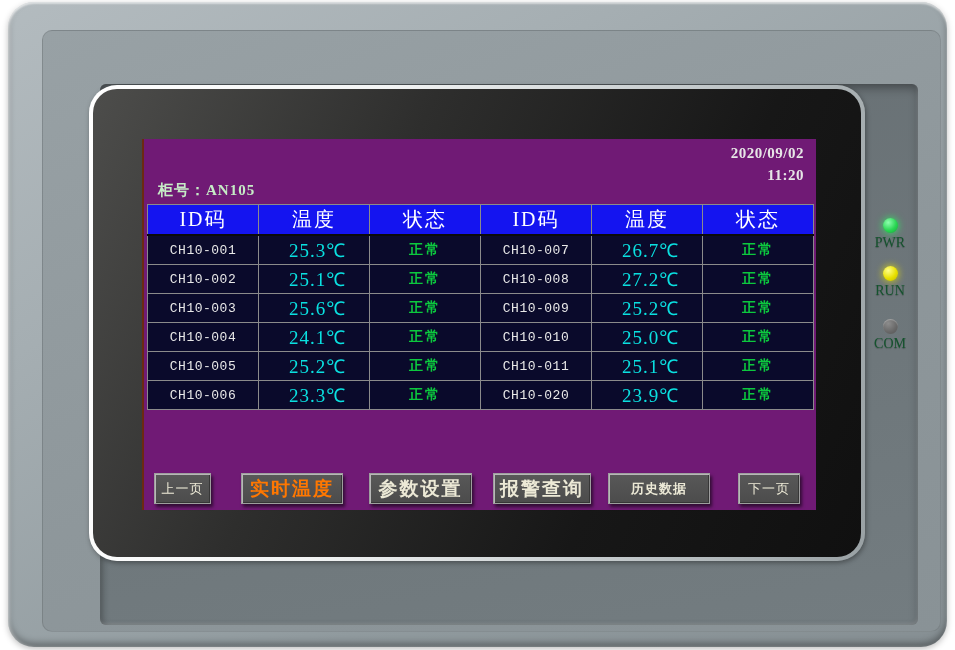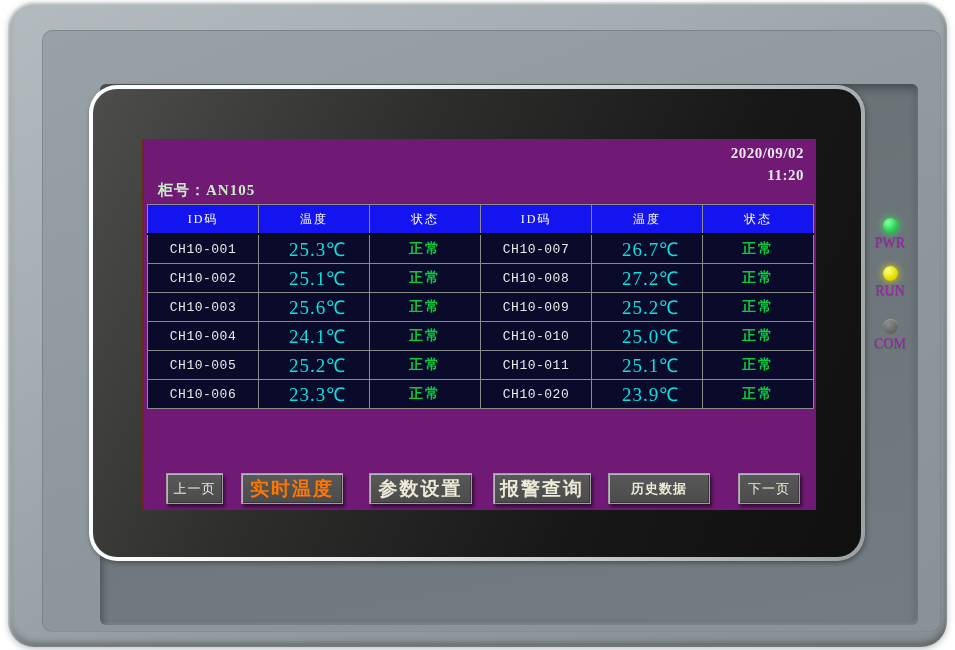--- a/index.html
+++ b/index.html
@@ -32,21 +32,21 @@
   
   .lcd{position:absolute;left:142px;top:139px;width:674px;height:371px;background:#701a75;
        border-left:2px solid #6b2a12;box-sizing:border-box;
        font-family:"Liberation Serif",serif;color:#e4e4e4;}
   .dt{position:absolute;right:12px;text-align:right;font-size:15px;font-weight:bold;color:#e6e6e6;letter-spacing:.5px;}
   .dt.date{top:6px;} .dt.time{top:28px;}
   .cabinet{position:absolute;left:14px;top:42px;font-size:15px;font-weight:bold;color:#c6ecc6;letter-spacing:1px;}
 
   
   table.mon{position:absolute;left:3px;top:65px;width:667px;border-collapse:collapse;table-layout:fixed;}
-  table.mon th{background:#1414f0;color:#ffffff;font-size:12px;font-weight:normal;
+  table.mon th{background:#1414f0;color:#ffffff;font-size:20px;font-weight:normal;
                height:26px;border:1.5px solid #8b8b8b;border-bottom:2px solid #0a0a0a;letter-spacing:2px;}
   table.mon td{background:#0a0a2b;height:26px;border:1.5px solid #8b8b8b;text-align:center;vertical-align:middle;}
   td.c-id{color:#e8e8e8;font-family:"Liberation Mono",monospace;font-size:13px;letter-spacing:.5px;}
   td.c-temp{color:#0ae0e0;font-size:19px;letter-spacing:1px;padding-left:8px;}
   td.c-status{color:#0cc83e;font-size:14px;font-weight:bold;letter-spacing:2px;}
 
   
   .ambient{position:absolute;left:0;top:262px;width:100%;height:30px;}
   .amb-label{position:absolute;font-size:22px;color:#a6d414;letter-spacing:2px;}
   .amb-value{position:absolute;font-size:21px;color:#0ae0e0;top:2px;letter-spacing:1px;}
@@ -54,31 +54,31 @@
   .amb-h-label{left:348px;} .amb-h-value{left:464px;}
 
   
   .btn{position:absolute;top:334px;height:31px;display:flex;align-items:center;justify-content:center;
        background:linear-gradient(#585858,#4c4c4c);border:1px solid #9e9e9e;box-sizing:border-box;
        box-shadow:inset 1px 1px 0 #b8b8b8,inset -1px -1px 0 #373737,2px 3px 3px rgba(0,0,0,.55);
        color:#ece9d6;cursor:pointer;font-family:"Liberation Serif",serif;}
   .btn.small{font-size:13px;letter-spacing:1px;}
   .btn.big{font-size:19px;font-weight:bold;letter-spacing:2px;}
   .btn.active{color:#ff7700;}
-  .btn-prev{left:22px;width:57px;}
+  .btn-prev{left:10px;width:57px;}
   .btn-realtime{left:97px;width:102px;font-family:Liberation Serif, serif;}
   .btn-params{left:225px;width:103px;}
   .btn-alarm{left:349px;width:98px;}
   .btn-history{left:464px;width:102px;font-weight:bold;}
   .btn-next{left:594px;width:62px;}
 
   
   .led-group{position:absolute;width:40px;text-align:center;}
   .led{width:15px;height:15px;border-radius:50%;margin:0 auto;}
-  .led-label{font-family:"Liberation Serif",serif;font-size:14px;color:#a21caf;margin-top:2px;
+  .led-label{font-family:"Liberation Serif",serif;font-size:14px;color:#14532d;margin-top:2px;
              text-shadow:0 1px 1px rgba(0,0,0,.25);}
   .g-pwr{left:870px;top:218px;}
   .g-run{left:870px;top:266px;}
   .g-com{left:870px;top:319px;}
   .led-green{background:radial-gradient(circle at 35% 30%,#8dffae 0%,#2ad653 55%,#12a838 100%);
              box-shadow:0 0 7px 1px rgba(50,230,100,.75);}
   .led-yellow{background:radial-gradient(circle at 35% 30%,#ffff8a 0%,#e8e000 55%,#bdb600 100%);
               box-shadow:0 0 7px 1px rgba(235,230,0,.65);}
   .led-off{background:radial-gradient(circle at 35% 30%,#8d8d8d 0%,#676767 60%,#555555 100%);
            box-shadow:inset 0 1px 1px rgba(255,255,255,.3);}

